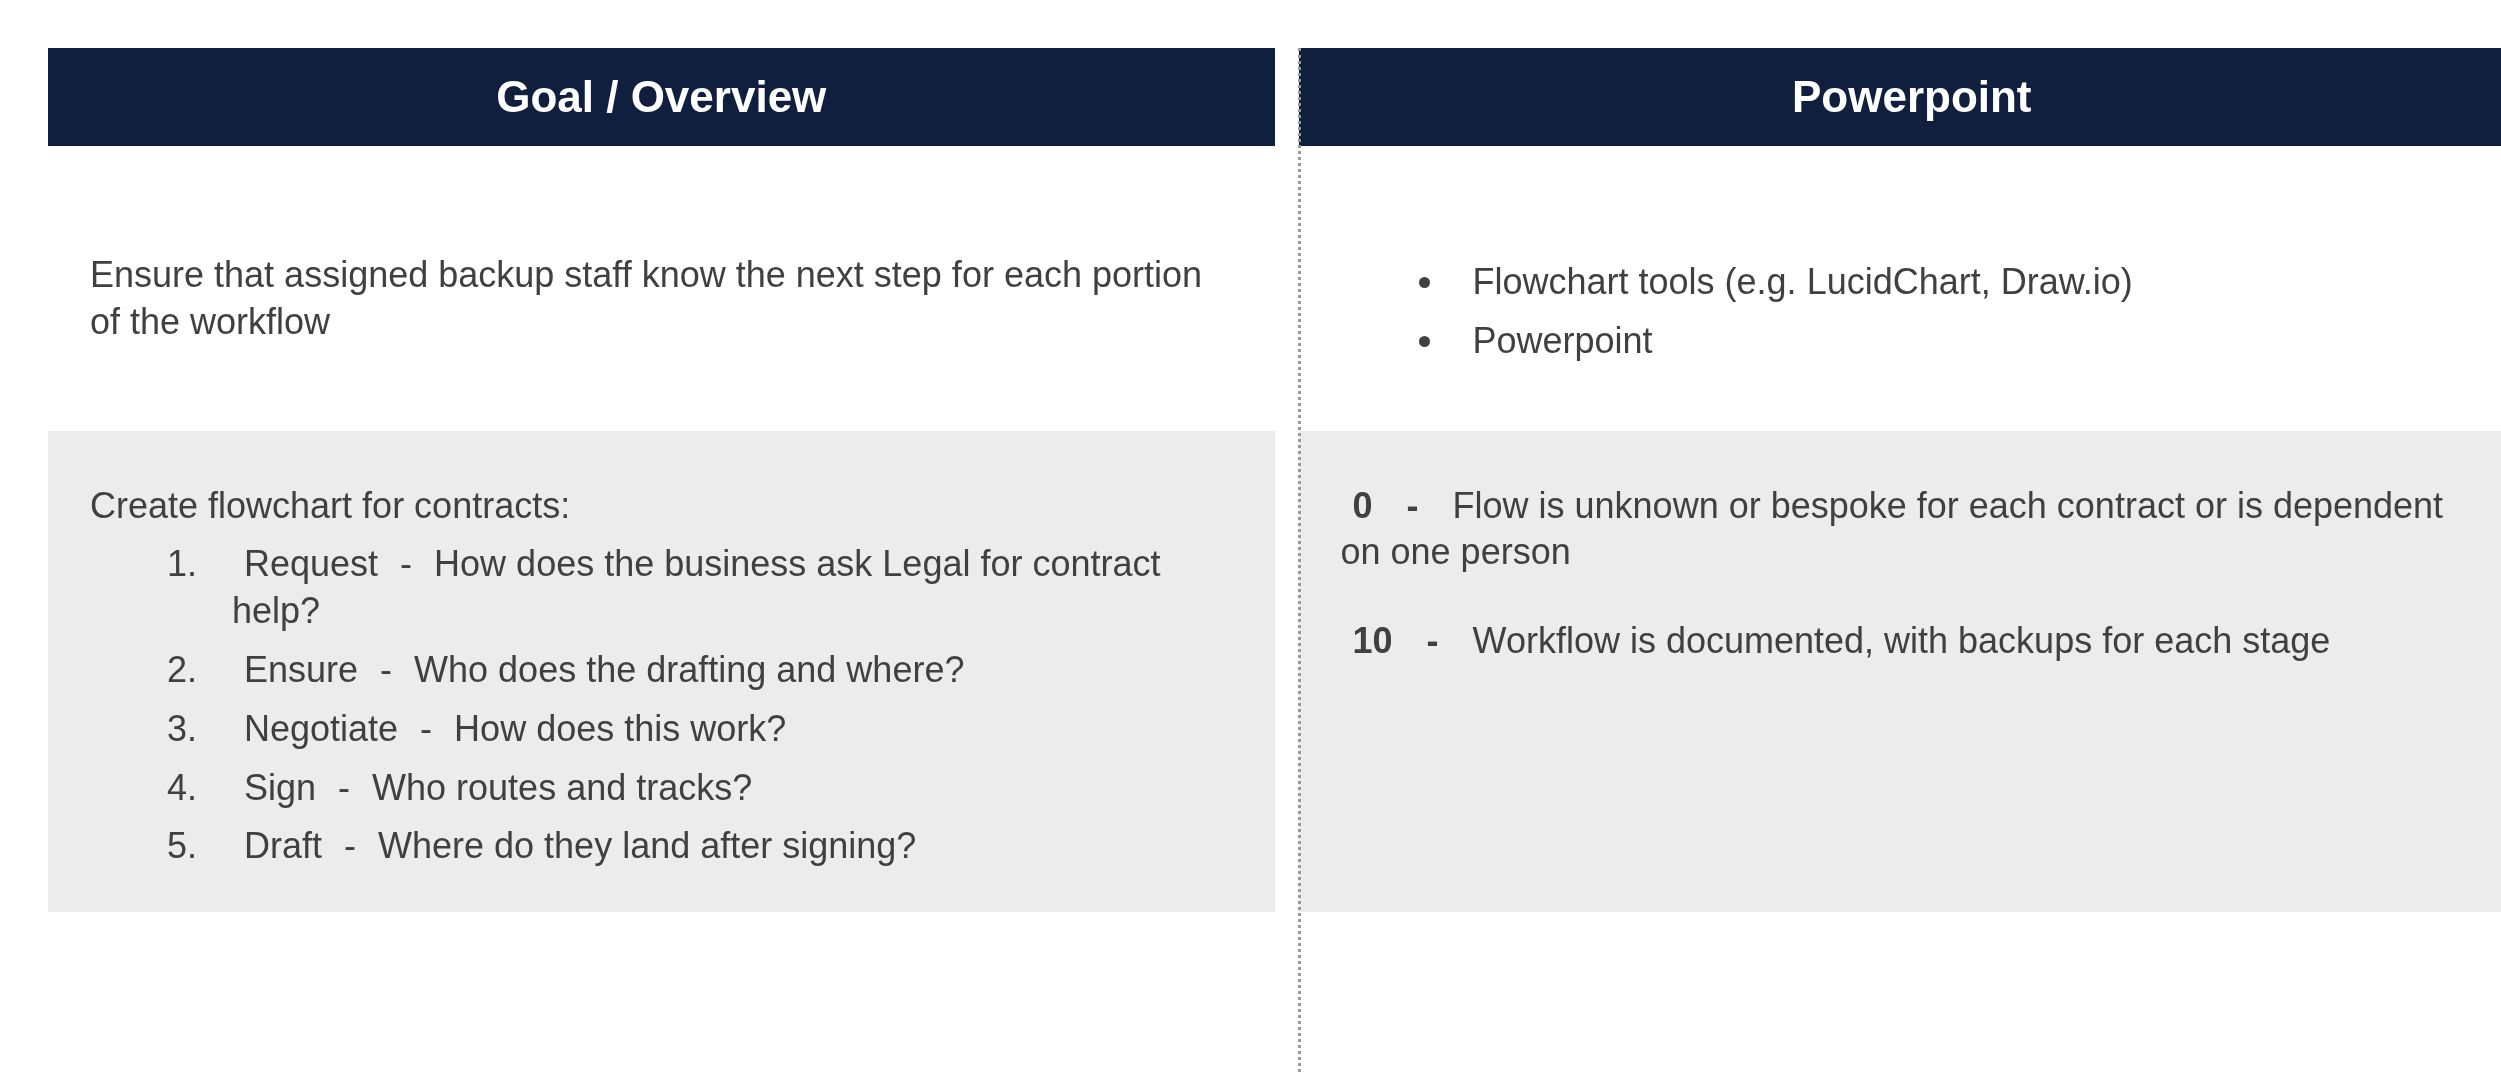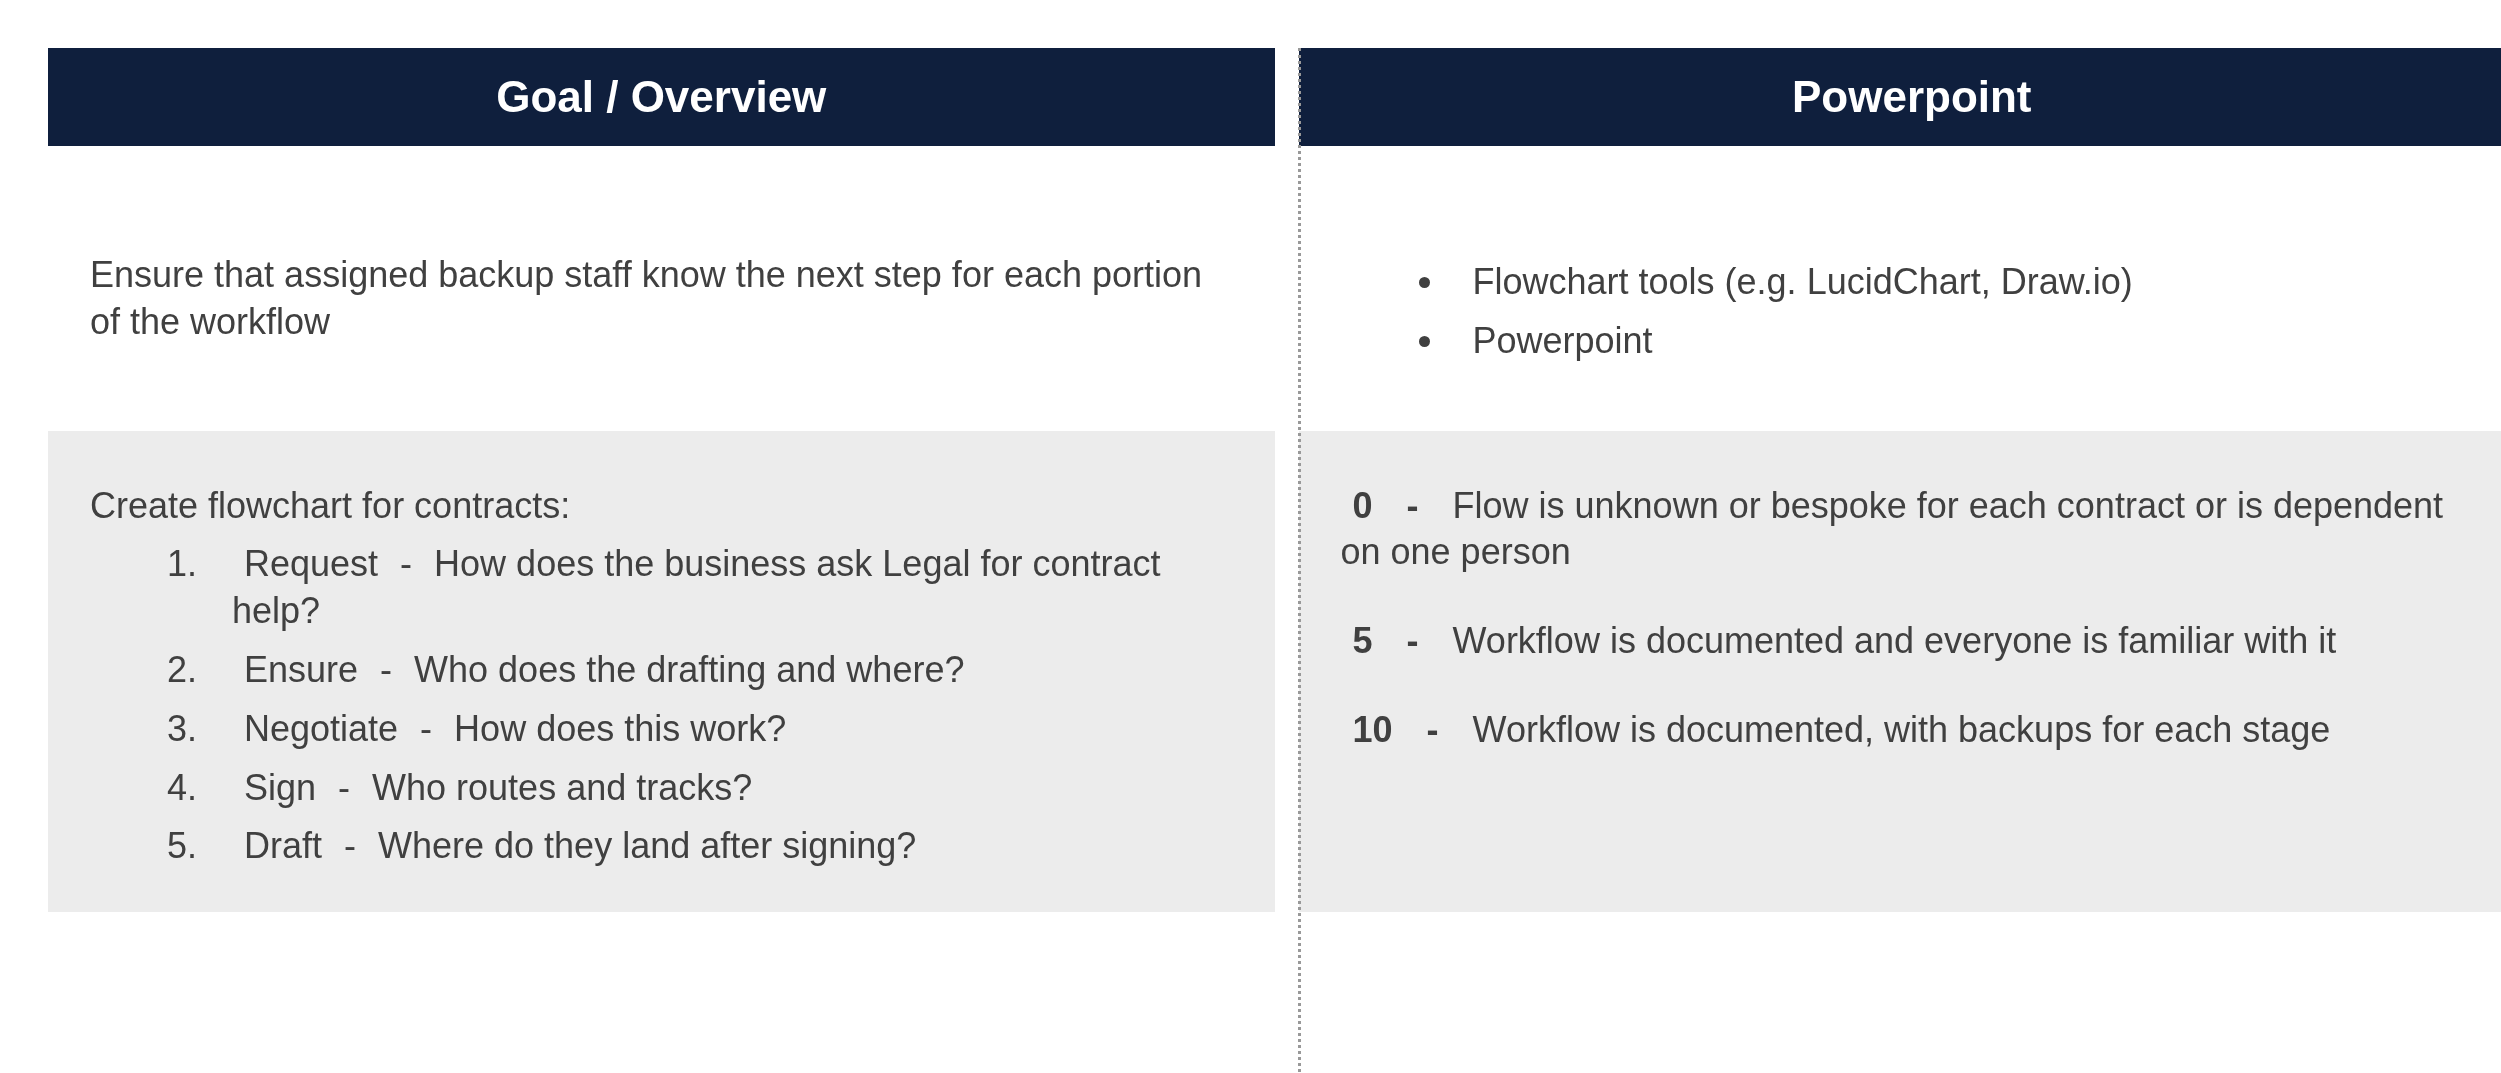--- a/index.html
+++ b/index.html
@@ -127,21 +127,18 @@
       <li>
         <span class="action-label">Draft</span> - <span class="action-question">Where do they land after signing?</span>
       </li>
     </ol>
   </div>
   <div class="section-body bottom-body">
     <div class="score-item">
       <span class="score-num">0</span><span class="score-dash"> - </span><span>Flow is unknown or bespoke for each contract or is dependent on one person</span>
     </div>
     <div class="score-item">
-      <span class="score-num">5</span><span class="score-dash"> - </span><span>Workflow is documented and everyone is familiar with it</span>
-    </div>
-    <div class="score-item">
       <span class="score-num">10</span><span class="score-dash"> - </span><span>Workflow is documented, with backups for each stage</span>
     </div>
   </div>
 
   <div class="divider"></div>
 </div>
 
 </body></html>

